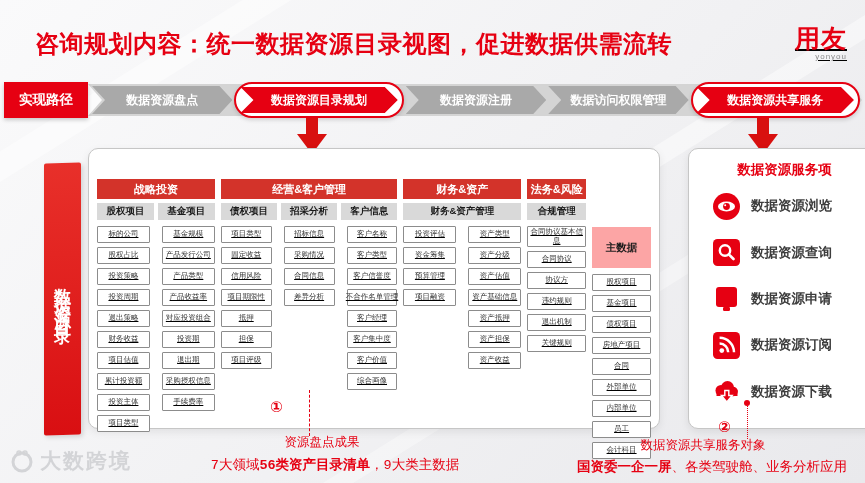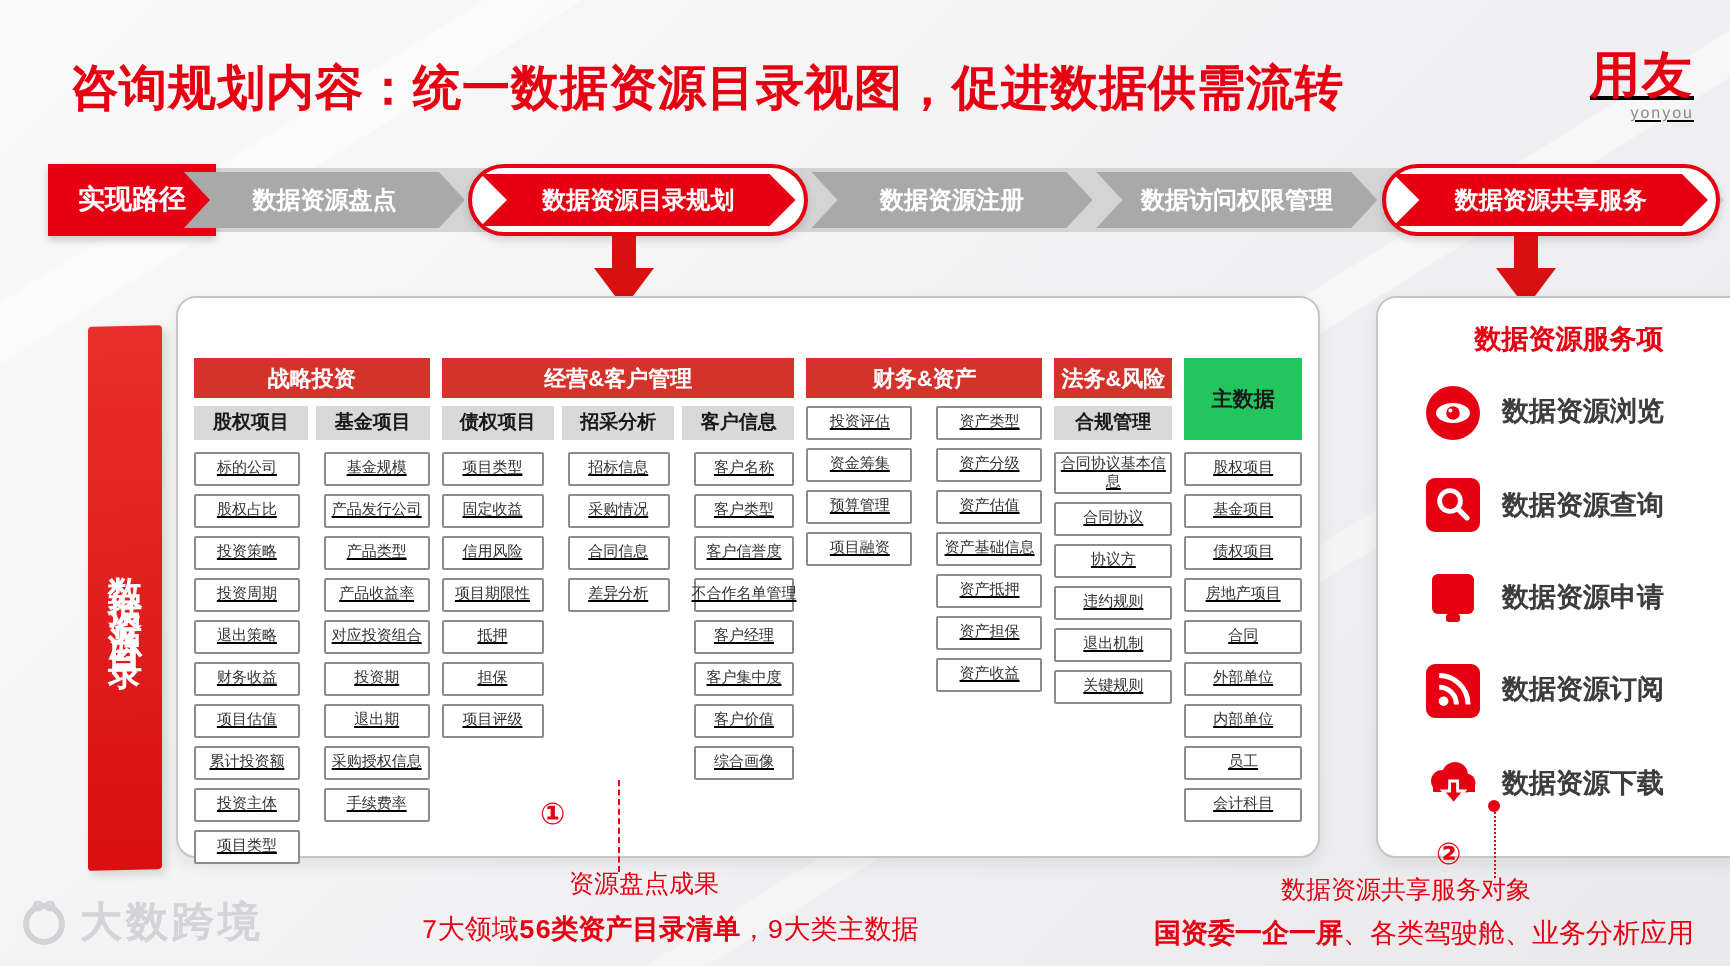--- a/index.html
+++ b/index.html
@@ -14,41 +14,41 @@
   .bg-stripe.s3{left:140px;top:380px;width:700px;height:16px;background:rgba(255,255,255,.35);}
 
   .title{position:absolute;left:35px;top:28px;font-size:24px;font-weight:bold;color:#e60012;letter-spacing:.5px;white-space:nowrap;}
   .logo{position:absolute;right:18px;top:26px;text-align:right;line-height:1;text-decoration:underline;}
   .logo-cn{font-size:25px;font-weight:bold;color:#e60012;letter-spacing:1px;}
   .logo-en{font-size:8px;color:#8a8a8a;margin-top:2px;letter-spacing:1px;}
 
   .flow-band{position:absolute;left:88px;top:84px;width:774px;height:32px;background:#d4d4d4;
     clip-path:polygon(0 0,calc(100% - 14px) 0,100% 50%,calc(100% - 14px) 100%,0 100%,14px 50%);}
   .flow-start{position:absolute;left:4px;top:82px;width:84px;height:36px;background:#e60012;border-radius:0;
-    color:#fff;font-weight:bold;font-size:13.5px;display:flex;align-items:center;justify-content:center;box-shadow:0 2px 4px rgba(0,0,0,.2);margin-left:20px;}
+    color:#fff;font-weight:bold;font-size:13.5px;display:flex;align-items:center;justify-content:center;box-shadow:0 2px 4px rgba(0,0,0,.2);}
   .flow-steps{position:absolute;left:92px;top:82px;width:768px;height:36px;display:flex;align-items:center;gap:2px;}
   .step-plain{flex:1;height:28px;}
   .chevron{height:100%;display:flex;align-items:center;justify-content:center;color:#fff;font-weight:bold;font-size:12px;background:#a9a9a9;white-space:nowrap;
     clip-path:polygon(0 0,calc(100% - 13px) 0,100% 50%,calc(100% - 13px) 100%,0 100%,13px 50%);}
   .step-capsule{flex:1.12;height:36px;border:2px solid #e60012;border-radius:18px;background:#fff;box-sizing:border-box;padding:3px 4px;box-shadow:0 2px 4px rgba(0,0,0,.15);}
   .step-capsule .chevron{background:#e60012;}
   .down-arrow{position:absolute;top:118px;}
 
   .ribbon{position:absolute;left:44px;top:163px;width:37px;height:272px;background:linear-gradient(180deg,#e8302a,#d90f12);
     transform:skewY(-1.4deg);border-radius:2px;display:flex;align-items:center;justify-content:center;box-shadow:2px 2px 5px rgba(0,0,0,.15);}
   .ribbon-text{writing-mode:vertical-rl;text-orientation:upright;color:#fff;font-size:17px;font-weight:bold;letter-spacing:8px;}
 
   .panel{position:absolute;background:#fff;border:1px solid #c6c6c6;border-radius:10px;box-shadow:0 3px 8px rgba(0,0,0,.08);box-sizing:border-box;}
   .panel-main{left:88px;top:148px;width:572px;height:281px;padding:30px 8px 8px 8px;}
   .panel-right{left:688px;top:148px;width:193px;height:281px;padding:12px 0 6px 0;}
 
   .catalog{display:flex;gap:6px;align-items:flex-start;height:100%;}
   .cat-group{display:flex;flex-direction:column;min-width:0;}
   .cat-header{height:20px;background:#d3332a;color:#fff;font-weight:bold;font-size:11px;display:flex;align-items:center;justify-content:center;margin-bottom:4px;white-space:nowrap;}
-  .cat-header-tall{height:41px;background:#22c55e;color:#1a1a1a;font-weight:bold;font-size:10.5px;display:flex;align-items:center;justify-content:center;margin-bottom:6px;}
+  .cat-header-tall{height:41px;background:#fca5a5;color:#1a1a1a;font-weight:bold;font-size:10.5px;display:flex;align-items:center;justify-content:center;margin-bottom:6px;margin-top:48px;}
   .cat-subrow{display:flex;gap:4px;height:17px;margin-bottom:6px;}
   .cat-sub{flex:1;background:#d9d9d9;color:#1a1a1a;font-weight:bold;font-size:9.5px;display:flex;align-items:center;justify-content:center;white-space:nowrap;}
   .cat-cols{display:flex;gap:12px;text-decoration:underline;}
   .cat-col{flex:1;display:flex;flex-direction:column;gap:4px;min-width:0;}
   .cat-item{border:1px solid #8c8c8c;background:#fff;border-radius:1px;min-height:13px;display:flex;align-items:center;justify-content:center;
     font-size:7.5px;color:#333;padding:1px;white-space:nowrap;line-height:1.15;}
   .cat-item.wrap{white-space:normal;text-align:center;}
 
   .svc-title{color:#e60012;font-weight:bold;font-size:13.5px;text-align:center;margin-bottom:4px;}
   .services{display:flex;flex-direction:column;justify-content:space-around;height:232px;padding-left:24px;}
@@ -182,20 +182,23 @@
             <div class="cat-item">不合作名单管理</div>
             <div class="cat-item">客户经理</div>
             <div class="cat-item">客户集中度</div>
             <div class="cat-item">客户价值</div>
             <div class="cat-item">综合画像</div>
           </div>
         </div>
       </div>
       <div class="cat-group" style="flex: 2 1 0%;">
         <div class="cat-header">财务&amp;资产</div>
+        <div class="cat-subrow">
+          <div class="cat-sub">财务&amp;资产管理</div>
+        </div>
         <div class="cat-cols">
           <div class="cat-col">
             <div class="cat-item">投资评估</div>
             <div class="cat-item">资金筹集</div>
             <div class="cat-item">预算管理</div>
             <div class="cat-item">项目融资</div>
           </div>
           <div class="cat-col">
             <div class="cat-item">资产类型</div>
             <div class="cat-item">资产分级</div>

